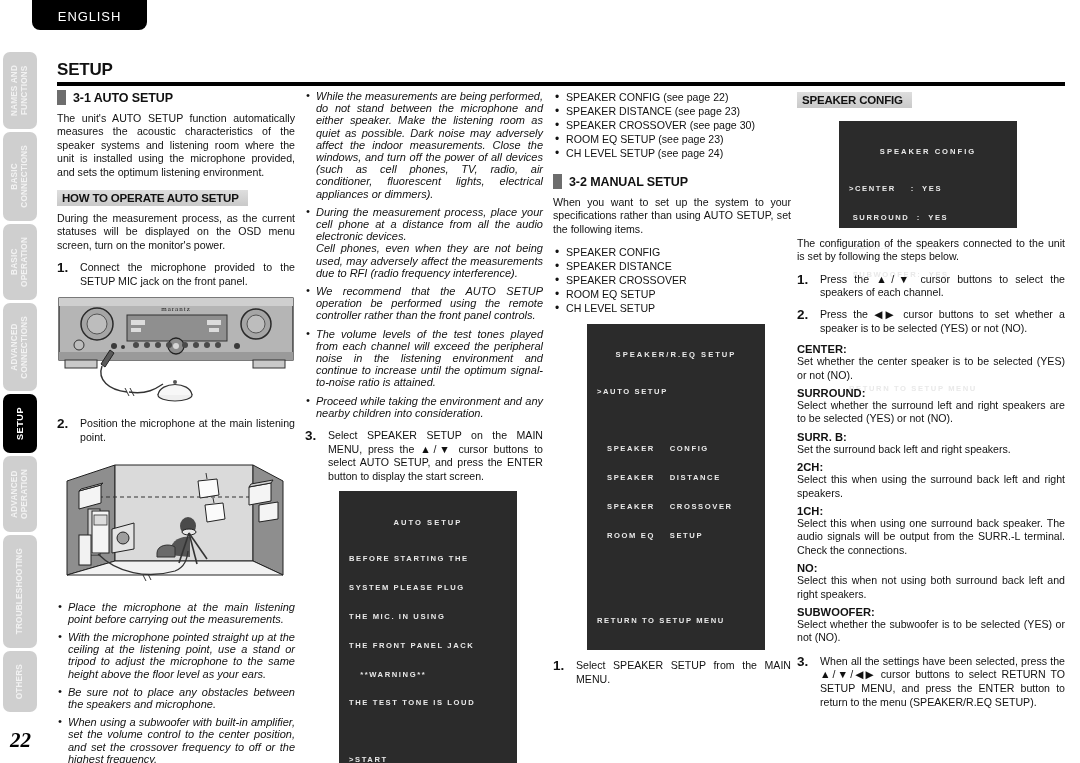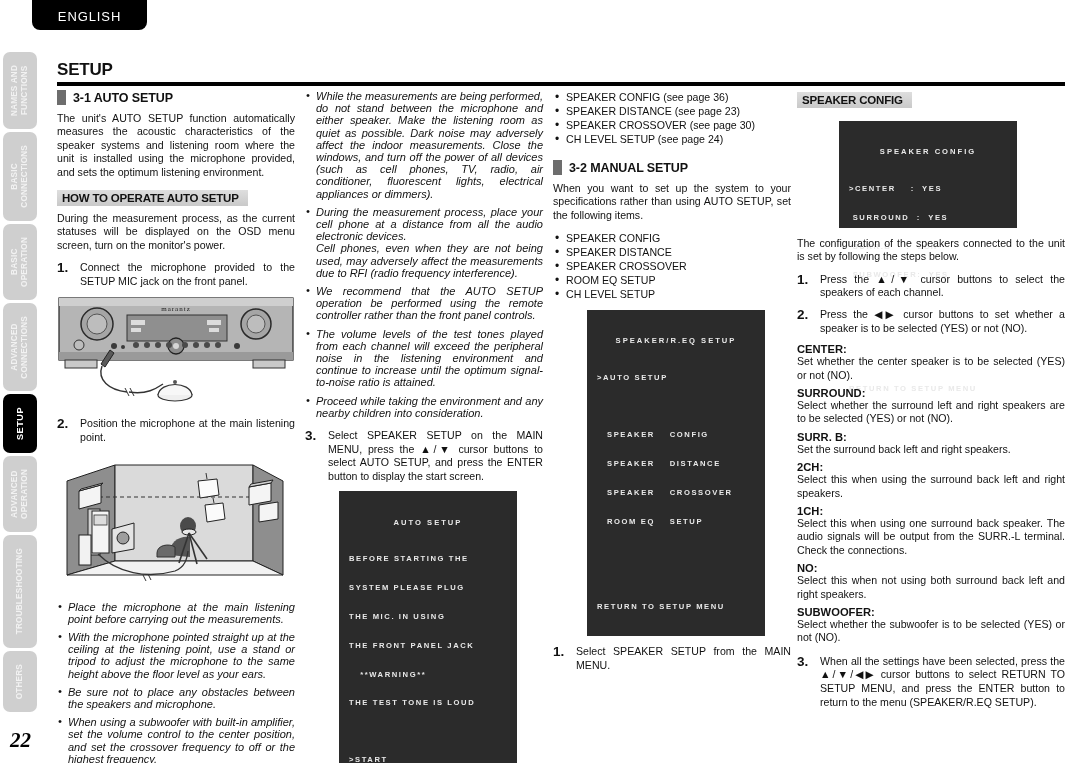--- a/index.html
+++ b/index.html
@@ -343,23 +343,24 @@
     <span class="sp"></span>
     <div>&gt;START</div>
     <div> RETURN TO MAIN MENU</div>
   </div>
 
 </div>
 
 <div class="col c3">
 
   <ul class="pl">
-    <li>SPEAKER CONFIG (see page 36)</li>
+    <li>SPEAKER CONFIG (see page 22)</li>
     <li>SPEAKER DISTANCE (see page 23)</li>
     <li>SPEAKER CROSSOVER (see page 30)</li>
+    <li>ROOM EQ SETUP (see page 23)</li>
     <li>CH LEVEL SETUP (see page 24)</li>
   </ul>
 
   <div class="sec-head" style="margin-top:14px">
     <span class="sq"></span>
     <span>3-2 MANUAL SETUP</span>
   </div>
 
   <p class="body">When you want to set up the system to your specifications rather than using AUTO SETUP, set the following items.</p>
 

